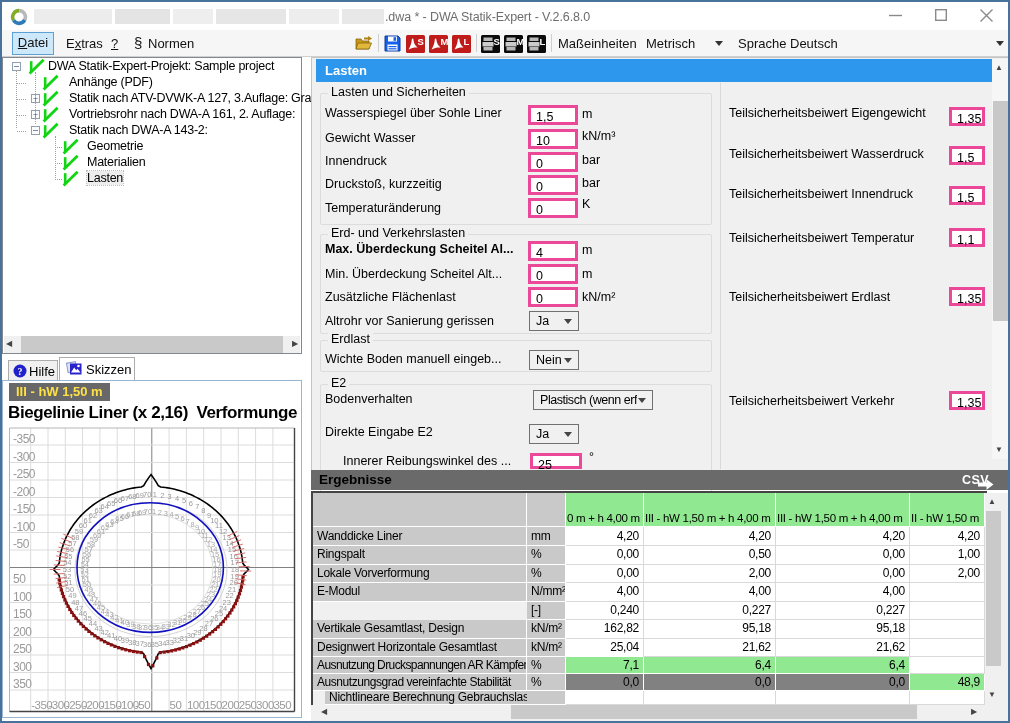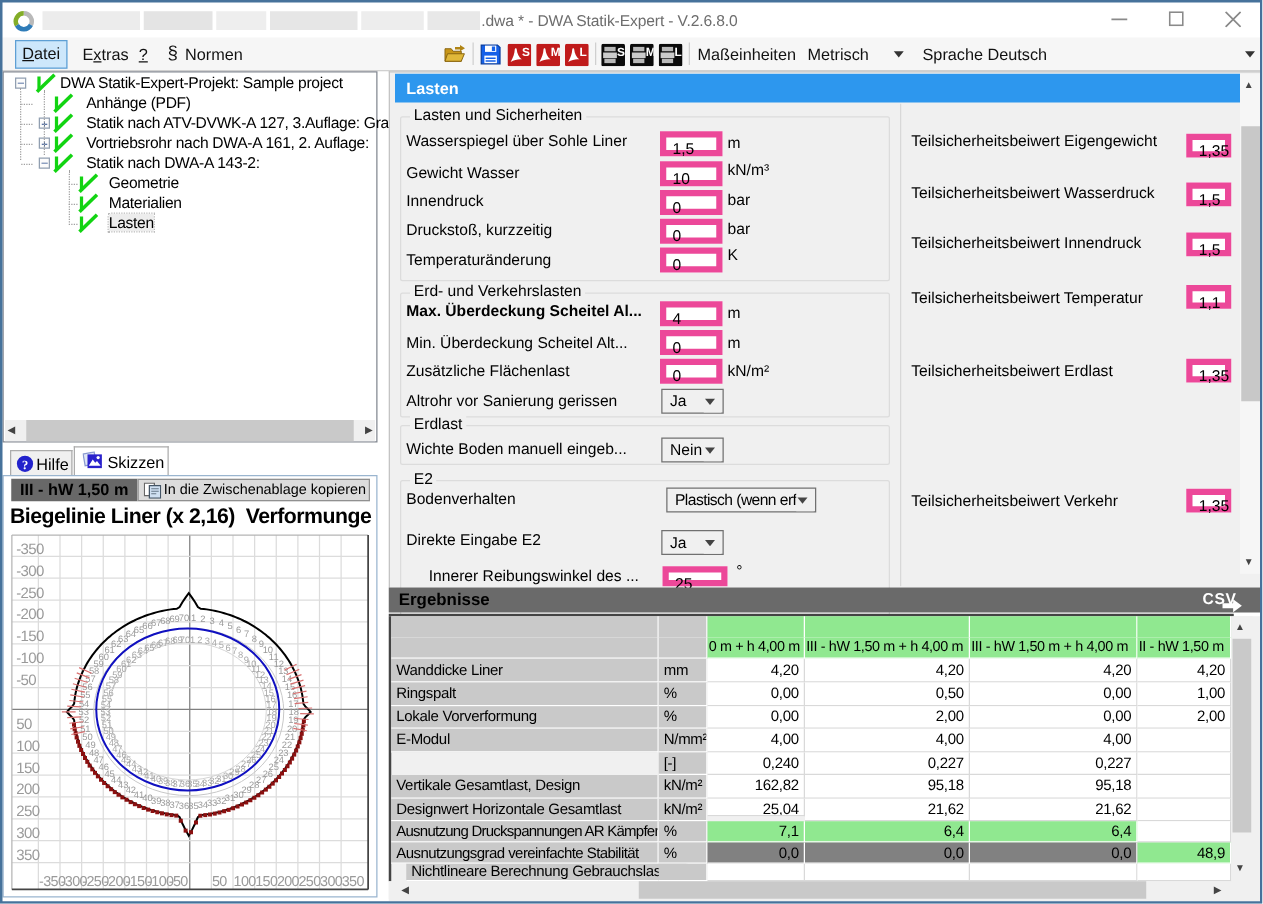--- a/index.html
+++ b/index.html
@@ -13,29 +13,29 @@
 .mitem{position:absolute;top:4px;height:20px;line-height:20px;}
 .tsep{position:absolute;top:4px;width:1px;height:18px;background:#cfcfcf;}
 #treepanel{position:absolute;left:2px;top:57px;width:300px;height:297px;background:#fff;border:1px solid #828790;font-size:12.5px;letter-spacing:-0.25px;}
 .trow{position:absolute;white-space:nowrap;color:#000;}
 .ebox{position:absolute;width:9px;height:9px;background:#fcfcfc;border:1px solid #919fb1;color:#2b4d8c;font-size:9px;line-height:7px;text-align:center;}
 .tsel{background:#ededed;outline:1px dotted #bbb;}
 #treehs{position:absolute;left:1px;top:278px;width:296px;height:17px;background:#f0f0f0;}
 #tabs{position:absolute;left:2px;top:357px;width:300px;height:23px;font-size:13px;}
 .tab{position:absolute;background:#f0f0f0;border:1px solid #acacac;}
 #sketch{position:absolute;left:2px;top:380px;width:300px;height:338px;background:#fff;border:1px solid #9ab5cf;}
-#skhdr{position:absolute;left:6px;top:2px;width:101px;height:18px;background:#686868;color:#000000;font-weight:bold;font-size:13px;line-height:18px;padding-left:7px;}
+#skhdr{position:absolute;left:6px;top:2px;width:101px;height:18px;background:#686868;color:#fde047;font-weight:bold;font-size:13px;line-height:18px;padding-left:7px;}
 #skbtn{position:absolute;left:107px;top:2px;width:186px;height:18px;background:#dcdcdc;border:1px solid #909090;font-size:11.5px;line-height:16px;padding-left:20px;color:#000;white-space:nowrap;overflow:hidden;}
 #sktitle{position:absolute;left:5px;top:22px;font-size:17px;font-weight:bold;color:#000;white-space:nowrap;letter-spacing:-0.4px;}
 #formwrap{position:absolute;left:311px;top:57px;width:698px;height:413px;background:#f0f0f0;border-left:1px solid #c4c4c4;border-top:1px solid #c4c4c4;font-size:12.5px;}
 #lastenhdr{position:absolute;left:4px;top:1px;width:676px;height:23px;background:#2d97ee;color:#fff;font-weight:bold;font-size:13px;line-height:23px;padding-left:9px;}
 .gbox{position:absolute;border:1px solid #dcdcdc;border-radius:2px;}
 .glab{position:absolute;background:#f0f0f0;padding:0 3px;white-space:nowrap;}
 .flab{position:absolute;white-space:nowrap;color:#000;}
-.finput{position:absolute;width:50px;height:20px;border:5px solid #ec4899;background:#fff;line-height:18px;padding-left:5px;}
+.finput{position:absolute;width:50px;height:20px;border:3px solid #ec4899;background:#fff;line-height:18px;padding-left:5px;}
 .funit{position:absolute;white-space:nowrap;}
 .fsel{position:absolute;height:20px;white-space:nowrap;overflow:hidden;border:1px solid #707070;background:#f0f0f0;line-height:18px;padding-left:6px;}
 .chevbox{position:absolute;top:1px;right:1px;width:14px;height:18px;background:#f0f0f0;}
 .chevbox:after{content:"";position:absolute;left:1px;top:6px;border-left:4.5px solid transparent;border-right:4.5px solid transparent;border-top:5px solid #444;width:0;height:0;}
 .sarr{color:#444;font-size:8px;text-align:center;line-height:12px;}
 #ergbar{position:absolute;left:311px;top:470px;width:697px;height:20px;background:#6a6a6a;color:#000;font-weight:bold;font-size:13.5px;line-height:19px;padding-left:8px;z-index:5;}
 #ergwrap{position:absolute;left:311px;top:493px;width:697px;height:228px;background:#f0f0f0;}
 .cell{position:absolute;overflow:hidden;white-space:nowrap;font-size:12px;letter-spacing:-0.25px;line-height:17px;padding:0 4px;}
 .clab{background:#c9c9c9;border-bottom:1px solid #fff;border-right:1px solid #fff;}
 .cval{background:#fff;text-align:right;border-bottom:1px solid #d9d9d9;border-right:1px solid #d9d9d9;}
@@ -204,26 +204,20 @@
 <svg class="abs" style="left:64px;top:4px" width="16" height="15" viewBox="0 0 16 15">
 <rect x="1.2" y="1.5" width="9" height="9.5" fill="#dfe6f5" stroke="#8a9ad0" stroke-width="1" transform="rotate(-10 5 6)"></rect>
 <rect x="4" y="2.5" width="11.5" height="11" fill="#2a22cc"></rect>
 <path d="M5 11.5 L8.2 6.5 L10.2 9.2 L11.6 7.8 L14.5 11.5 Z" fill="#fff"></path>
 <circle cx="12.5" cy="5" r="1.3" fill="#fff"></circle>
 </svg>
 <div class="abs" style="left:84px;top:5px;font-size:13px;">Skizzen</div>
 </div>
 <div id="sketch">
     <div id="skhdr">III - hW 1,50 m</div>
-    <div id="skbtn">In die Zwischenablage kopieren
-<svg class="abs" style="left:4px;top:2px" width="14" height="13" viewBox="0 0 14 13">
-<rect x="0.5" y="0.5" width="8" height="10" fill="#fff" stroke="#666"></rect>
-<rect x="4.5" y="2.5" width="9" height="10" fill="#cfe0f2" stroke="#456"></rect>
-<path d="M6 5 h6 M6 7 h6 M6 9 h4" stroke="#678" stroke-width="0.8"></path>
-</svg></div>
     <div id="sktitle">Biegelinie Liner (x 2,16)&nbsp; Verformunge</div>
     <svg class="abs" style="left:3px;top:43px;" width="292" height="290" viewBox="0 0 292 290">
       <rect x="3.5" y="4.0" width="285.0" height="283.5" fill="#fff" stroke="none"></rect>
 <line x1="24.7" y1="4.0" x2="24.7" y2="287.5" stroke="#dcdcdc" stroke-width="1"></line>
 <line x1="42.0" y1="4.0" x2="42.0" y2="287.5" stroke="#dcdcdc" stroke-width="1"></line>
 <line x1="59.3" y1="4.0" x2="59.3" y2="287.5" stroke="#dcdcdc" stroke-width="1"></line>
 <line x1="76.6" y1="4.0" x2="76.6" y2="287.5" stroke="#dcdcdc" stroke-width="1"></line>
 <line x1="93.9" y1="4.0" x2="93.9" y2="287.5" stroke="#dcdcdc" stroke-width="1"></line>
 <line x1="111.2" y1="4.0" x2="111.2" y2="287.5" stroke="#dcdcdc" stroke-width="1"></line>
 <line x1="128.5" y1="4.0" x2="128.5" y2="287.5" stroke="#dcdcdc" stroke-width="1"></line>
@@ -639,21 +633,21 @@
     <div class="cell cval" style="left:465px;top:108.5px;width:134px;height:18.5px;line-height:17.5px;">0,227</div>
     <div class="cell cval" style="left:599px;top:108.5px;width:75px;height:18.5px;line-height:17.5px;"></div>
     <div class="cell clab" style="left:2px;top:127px;width:214px;height:18.5px;line-height:17.5px;">Vertikale Gesamtlast, Design</div>
     <div class="cell clab cunit" style="left:216px;top:127px;width:39px;height:18.5px;line-height:17.5px;">kN/m²</div>
     <div class="cell cval" style="left:255px;top:127px;width:78px;height:18.5px;line-height:17.5px;">162,82</div>
     <div class="cell cval" style="left:333px;top:127px;width:132px;height:18.5px;line-height:17.5px;">95,18</div>
     <div class="cell cval" style="left:465px;top:127px;width:134px;height:18.5px;line-height:17.5px;">95,18</div>
     <div class="cell cval" style="left:599px;top:127px;width:75px;height:18.5px;line-height:17.5px;"></div>
     <div class="cell clab" style="left:2px;top:145.5px;width:214px;height:18.5px;line-height:17.5px;">Designwert Horizontale Gesamtlast</div>
     <div class="cell clab cunit" style="left:216px;top:145.5px;width:39px;height:18.5px;line-height:17.5px;">kN/m²</div>
-    <div class="cell cval" style="left:255px;top:145.5px;width:78px;height:14px;line-height:17.5px;">25,04</div>
+    <div class="cell cval" style="left:255px;top:145.5px;width:78px;height:34px;line-height:17.5px;">25,04</div>
     <div class="cell cval" style="left:333px;top:145.5px;width:132px;height:18.5px;line-height:17.5px;">21,62</div>
     <div class="cell cval" style="left:465px;top:145.5px;width:134px;height:18.5px;line-height:17.5px;">21,62</div>
     <div class="cell cval" style="left:599px;top:145.5px;width:75px;height:18.5px;line-height:17.5px;"></div>
     <div class="cell clab" style="left:2px;top:164px;width:214px;height:17px;line-height:16px;"><span style="letter-spacing:-0.6px">Ausnutzung Druckspannungen AR Kämpfer</span></div>
     <div class="cell clab cunit" style="left:216px;top:164px;width:39px;height:17px;line-height:16px;">%</div>
     <div class="cell cgrn" style="left:255px;top:164px;width:78px;height:17px;line-height:16px;">7,1</div>
     <div class="cell cgrn" style="left:333px;top:164px;width:132px;height:17px;line-height:16px;">6,4</div>
     <div class="cell cgrn" style="left:465px;top:164px;width:134px;height:17px;line-height:16px;">6,4</div>
     <div class="cell cval" style="left:599px;top:164px;width:75px;height:17px;line-height:16px;"></div>
     <div class="cell clab" style="left:2px;top:181px;width:214px;height:17px;line-height:16px;"><span style="letter-spacing:-0.45px">Ausnutzungsgrad vereinfachte Stabilität</span></div>

